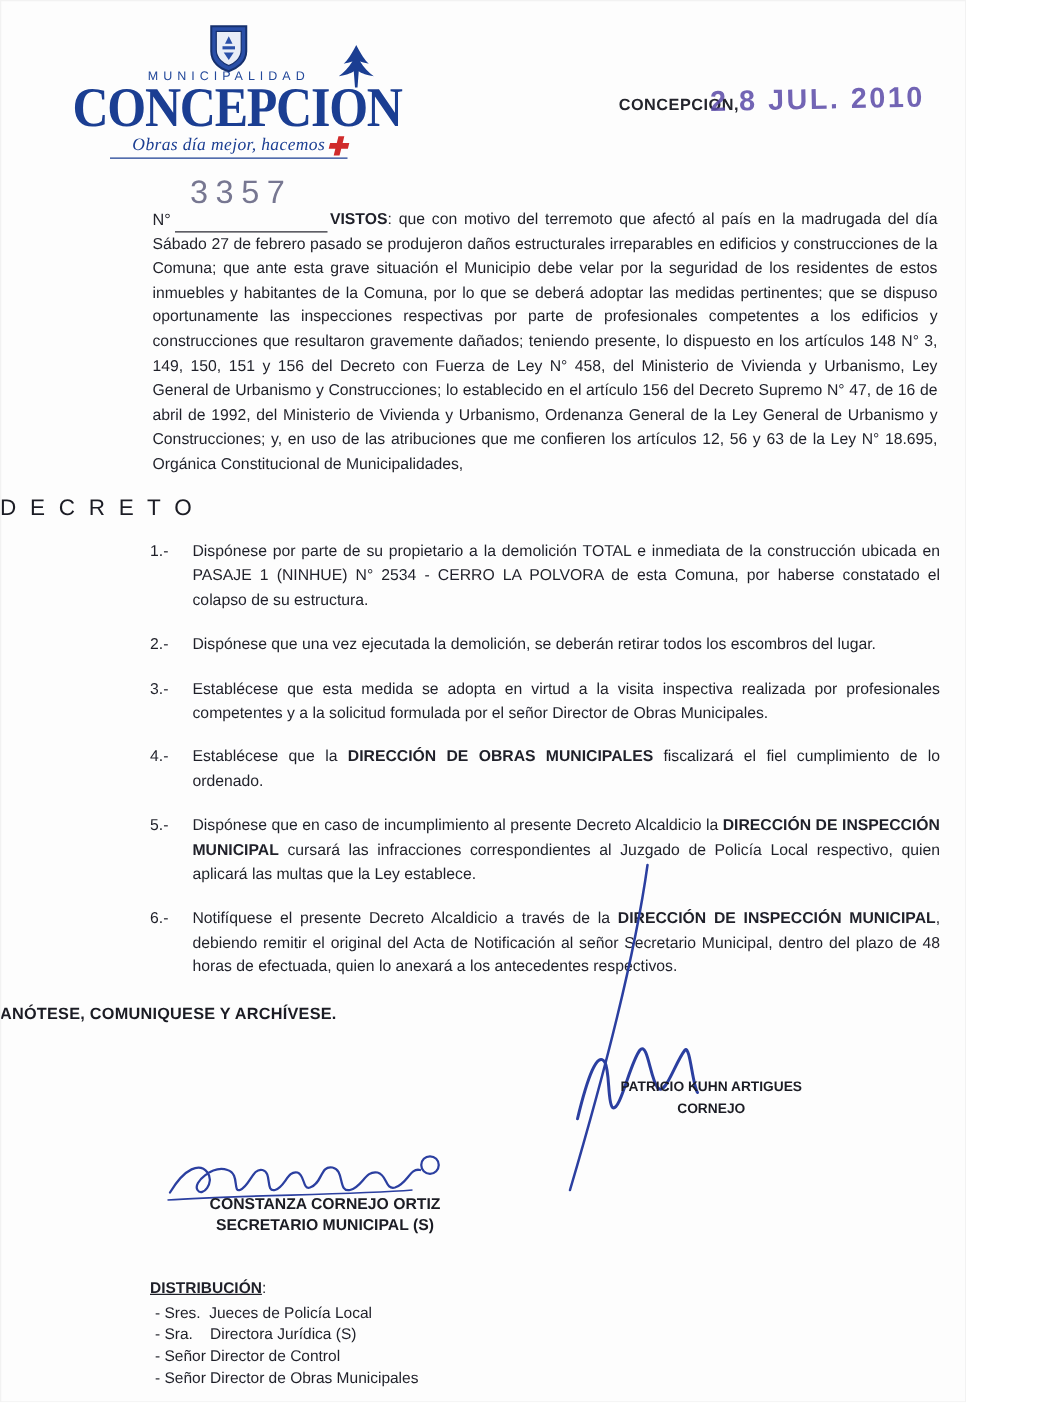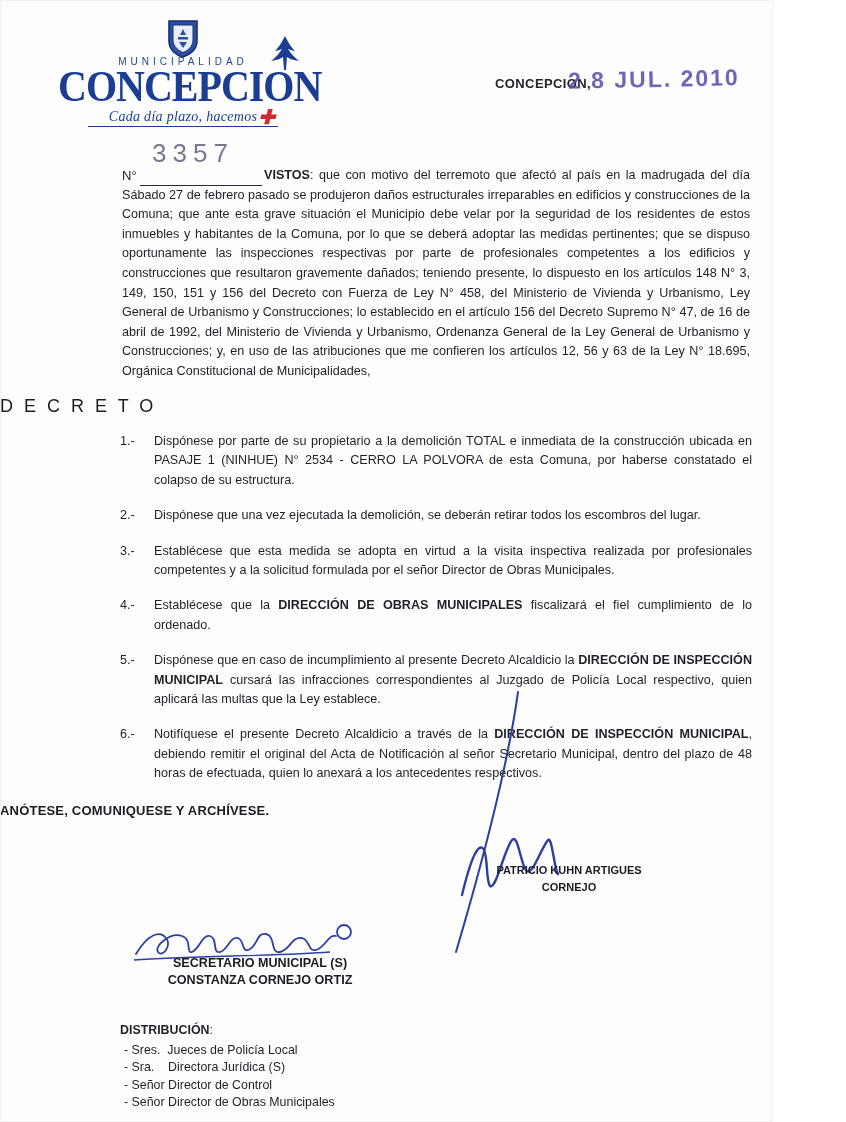--- a/index.html
+++ b/index.html
@@ -243,20 +243,21 @@
   .distribution {
     position: absolute;
     left: 120px;
     top: 1022px;
     font-size: 12.4px;
     color: #1f2029;
     line-height: 17.5px;
   }
   .distribution .dist-title {
     font-weight: bold;
+    text-decoration: underline;
   }
   .distribution ul {
     list-style: none;
     margin: 2px 0 0 4px;
     padding: 0;
   }
   .distribution li { white-space: pre; }
 </style>
 </head>
 <body>
@@ -276,21 +277,21 @@
         </svg>
       </div>
       <div class="muni-word">MUNICIPALIDAD</div>
       <div class="city-word">CONCEPCION</div>
       <div class="pine">
         <svg width="34" height="40" viewBox="0 0 34 40">
           <path d="M17 2 C13 10 10 14 7 17 c4 -1 5 -1 7 -2 -3 5 -7 9 -11 12 c6 -1 9 -2 12 -4 l1 13 h2 l1 -13 c3 2 6 3 12 4 -4 -3 -8 -7 -11 -12 2 1 3 1 7 2 -3 -3 -6 -7 -10 -15 z" fill="#1b3e92"></path>
         </svg>
       </div>
       <div class="slogan">
-        <span>Cada día plazo, hacemos</span>
+        <span>Obras día mejor, hacemos</span>
         <span class="cross">✚</span>
       </div>
       <div class="slogan-underline"></div>
     </div>
 
     <div class="place-line">CONCEPCION,</div>
     <div class="date-stamp">2 8 JUL. 2010</div>
   </div>
 
   <div class="num-stamp">3357</div>
@@ -353,22 +354,22 @@
 
   <div class="scribble" style="left:130px; top:918px; width:240px; height:48px;">
     <svg width="240" height="48" viewBox="0 0 240 48">
       <path d="M6 36 C18 16 30 12 36 20 C42 28 32 40 28 34 C24 28 40 14 52 18 C62 21 56 36 62 34 C70 31 72 16 80 18 C88 20 82 36 90 34 C98 32 100 18 108 20 C114 22 112 34 118 32 C128 29 126 14 136 16 C146 18 140 36 150 34 C160 32 162 18 172 20 C180 22 178 34 186 32 C196 29 198 16 206 18" stroke="#2b3fa0" stroke-width="1.8" fill="none" stroke-linecap="round"></path>
       <circle cx="214" cy="14" r="7" stroke="#2b3fa0" stroke-width="1.8" fill="none"></circle>
       <path d="M4 42 C60 38 150 38 200 34" stroke="#2b3fa0" stroke-width="1.4" fill="none"></path>
     </svg>
   </div>
 
   <div class="sig-left">
+    <div>CONSTANZA CORNEJO ORTIZ</div>
     <div>SECRETARIO MUNICIPAL (S)</div>
-    <div>CONSTANZA CORNEJO ORTIZ</div>
   </div>
 
   <div class="distribution">
     <span class="dist-title">DISTRIBUCIÓN</span><span>:</span>
     <ul>
       <li>- Sres.  Jueces de Policía Local</li>
       <li>- Sra.    Directora Jurídica (S)</li>
       <li>- Señor Director de Control</li>
       <li>- Señor Director de Obras Municipales</li>
     </ul>

